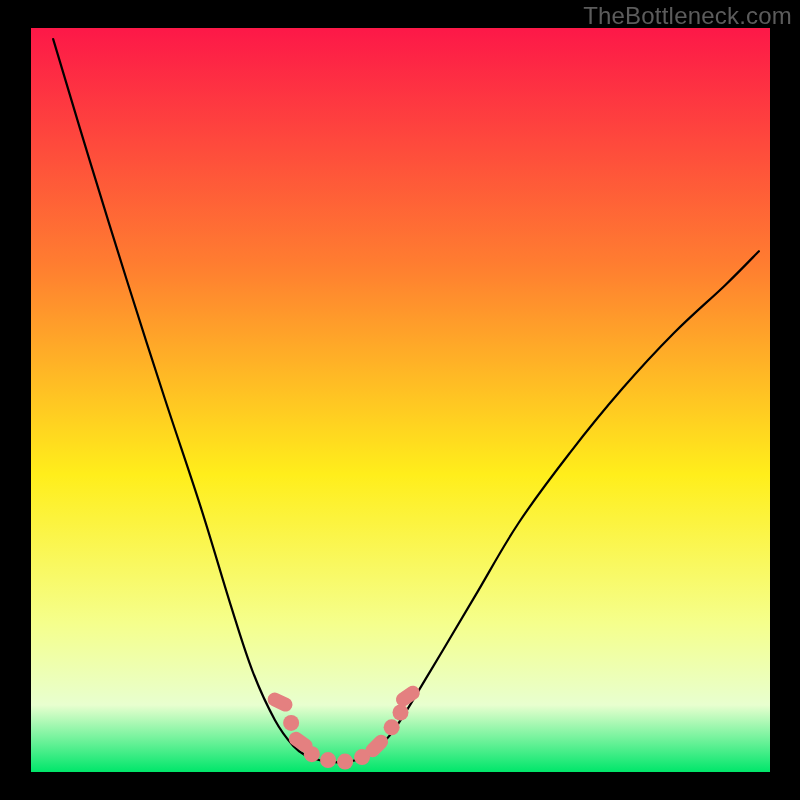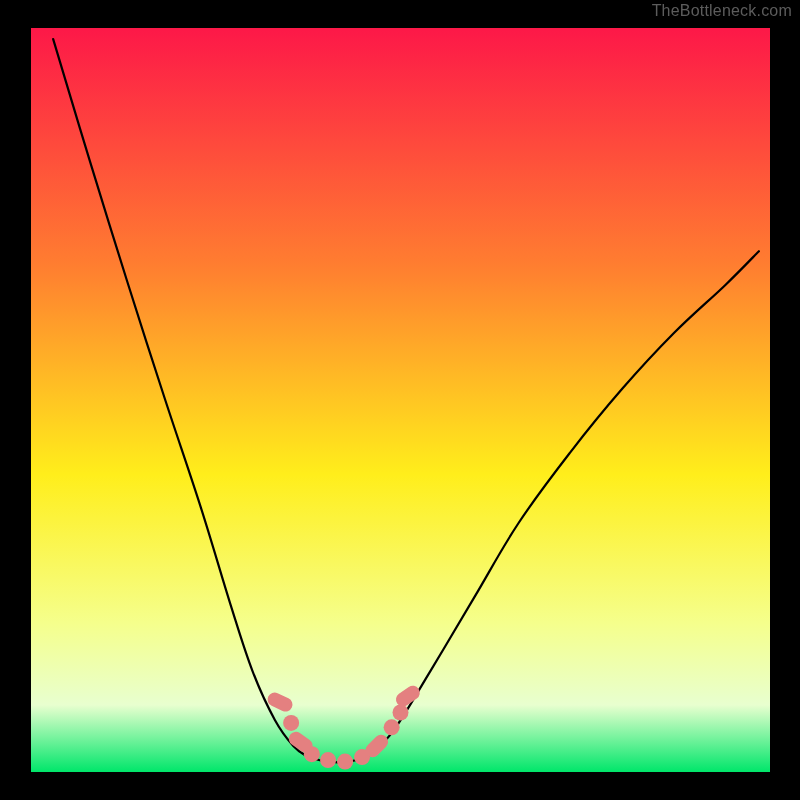--- a/index.html
+++ b/index.html
@@ -14,21 +14,21 @@
   .stage {
     position: relative;
     width: 800px;
     height: 800px;
   }
   .attribution {
     position: absolute;
     top: 2px;
     right: 8px;
     color: #5c5c5c;
-    font-size: 16px;
+    font-size: 24px;
     font-weight: 500;
     letter-spacing: 0.2px;
     z-index: 40;
   }
   svg.plot {
     position: absolute;
     left: 0;
     top: 0;
     width: 800px;
     height: 800px;

